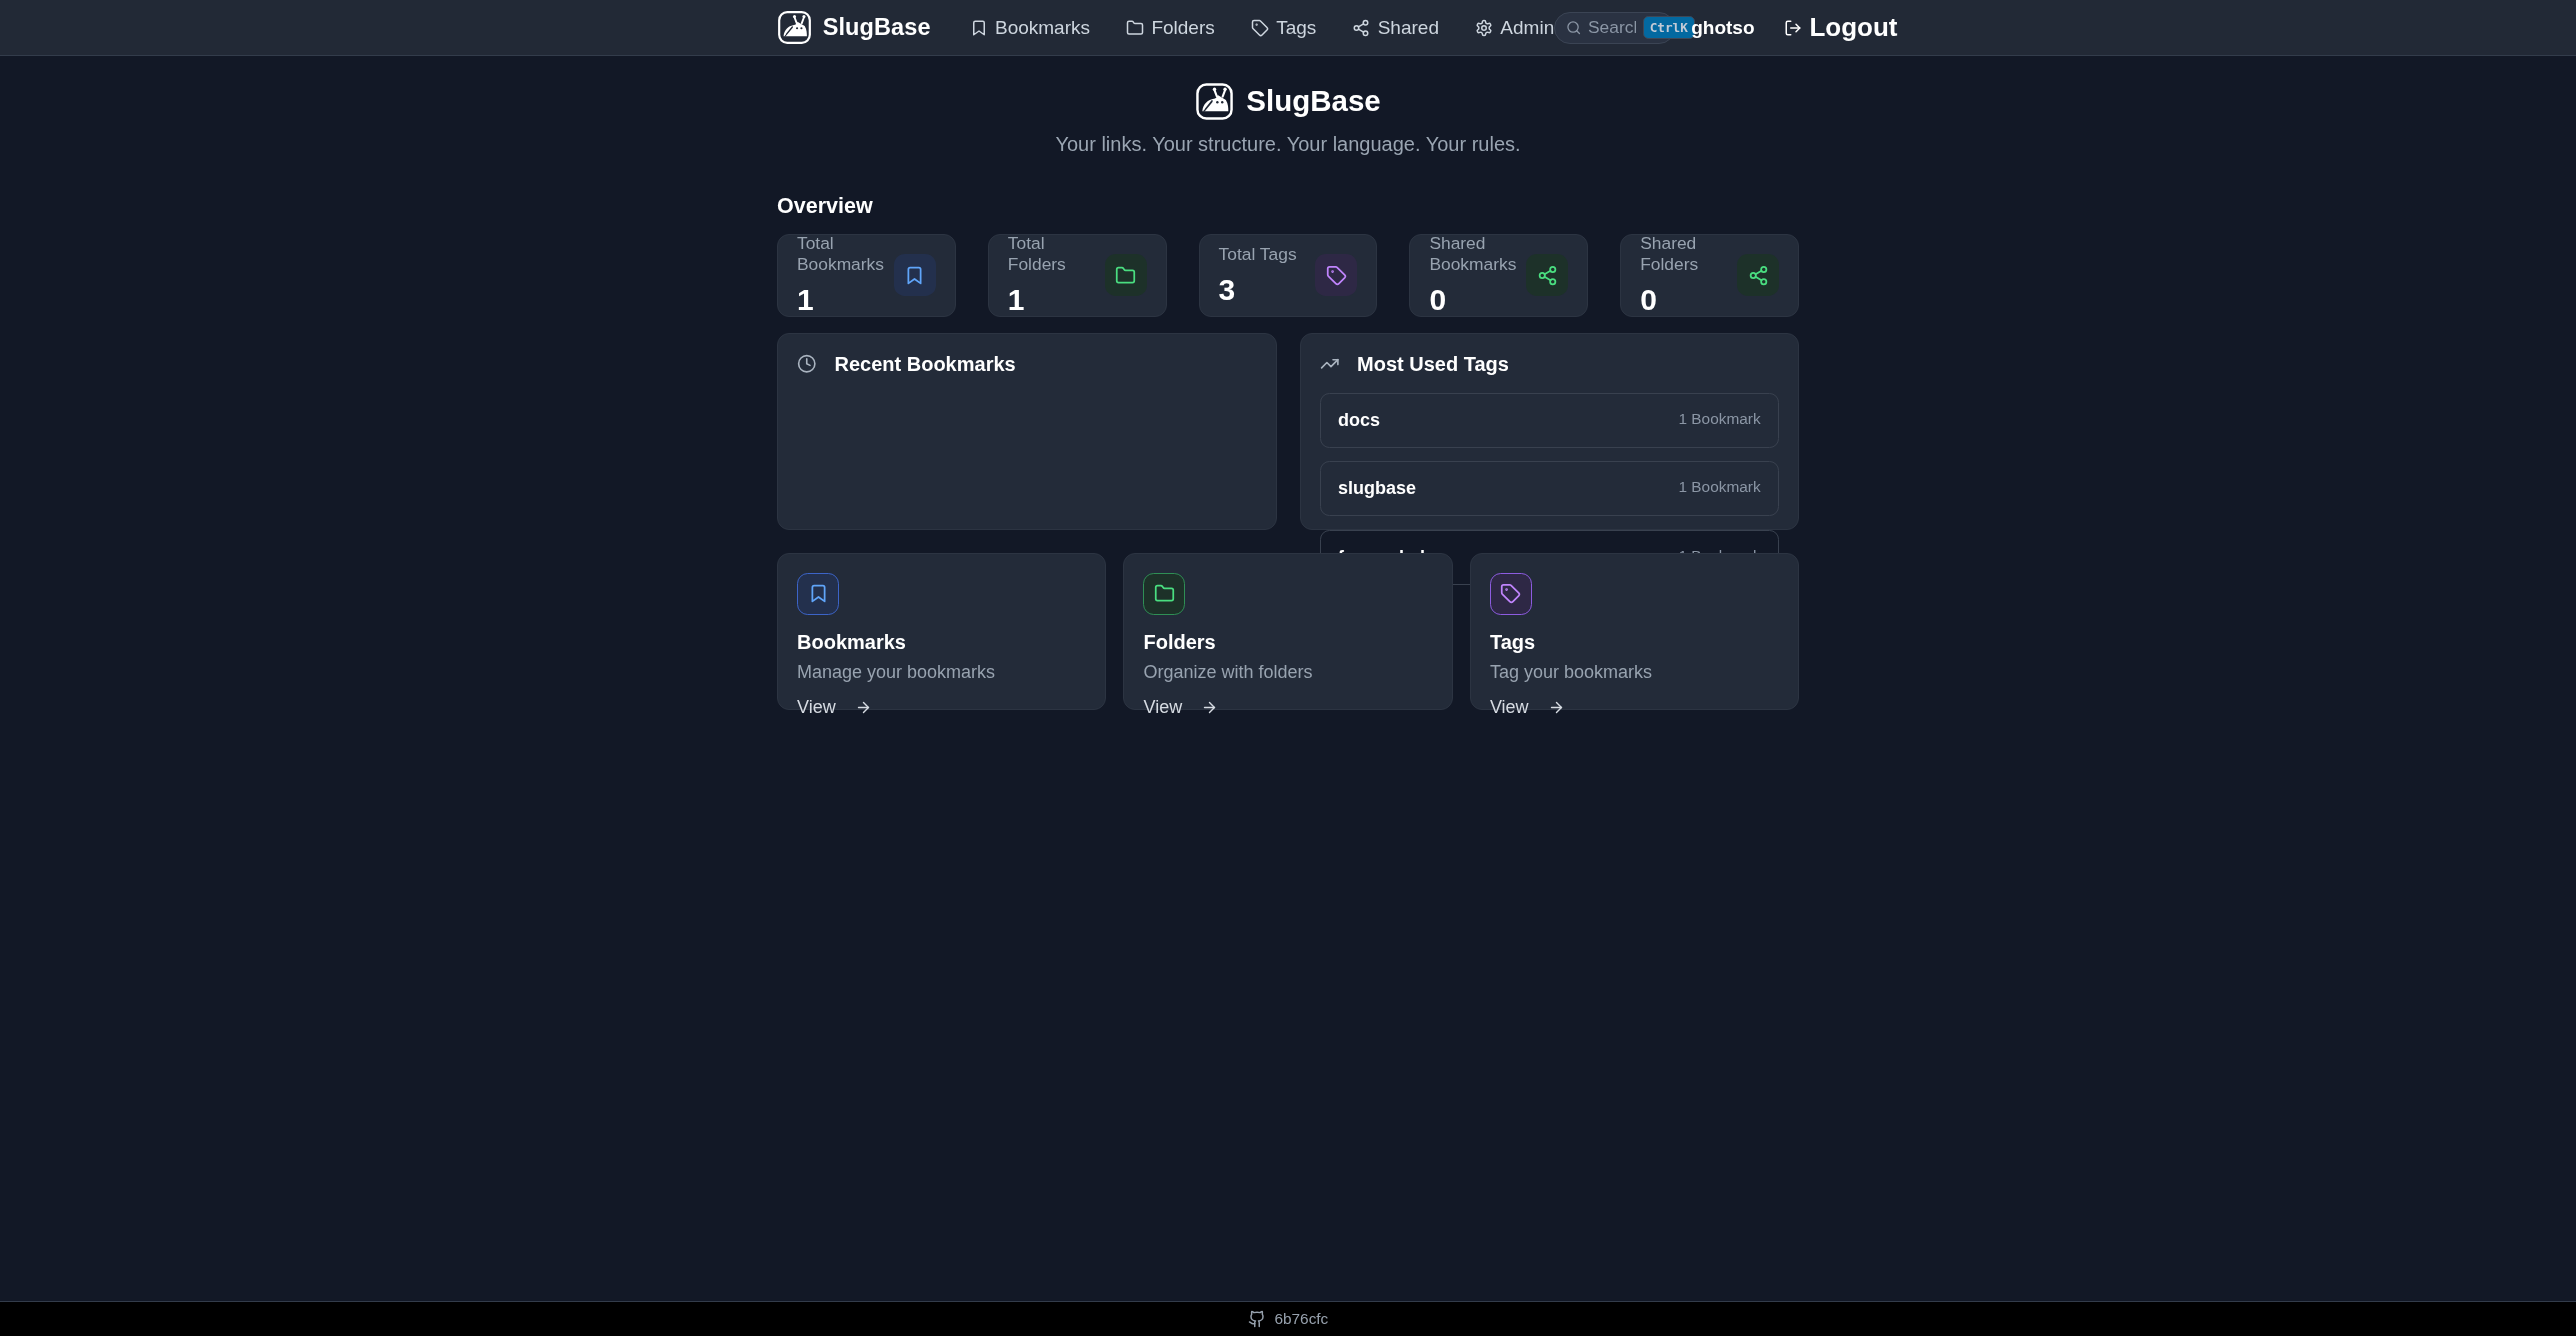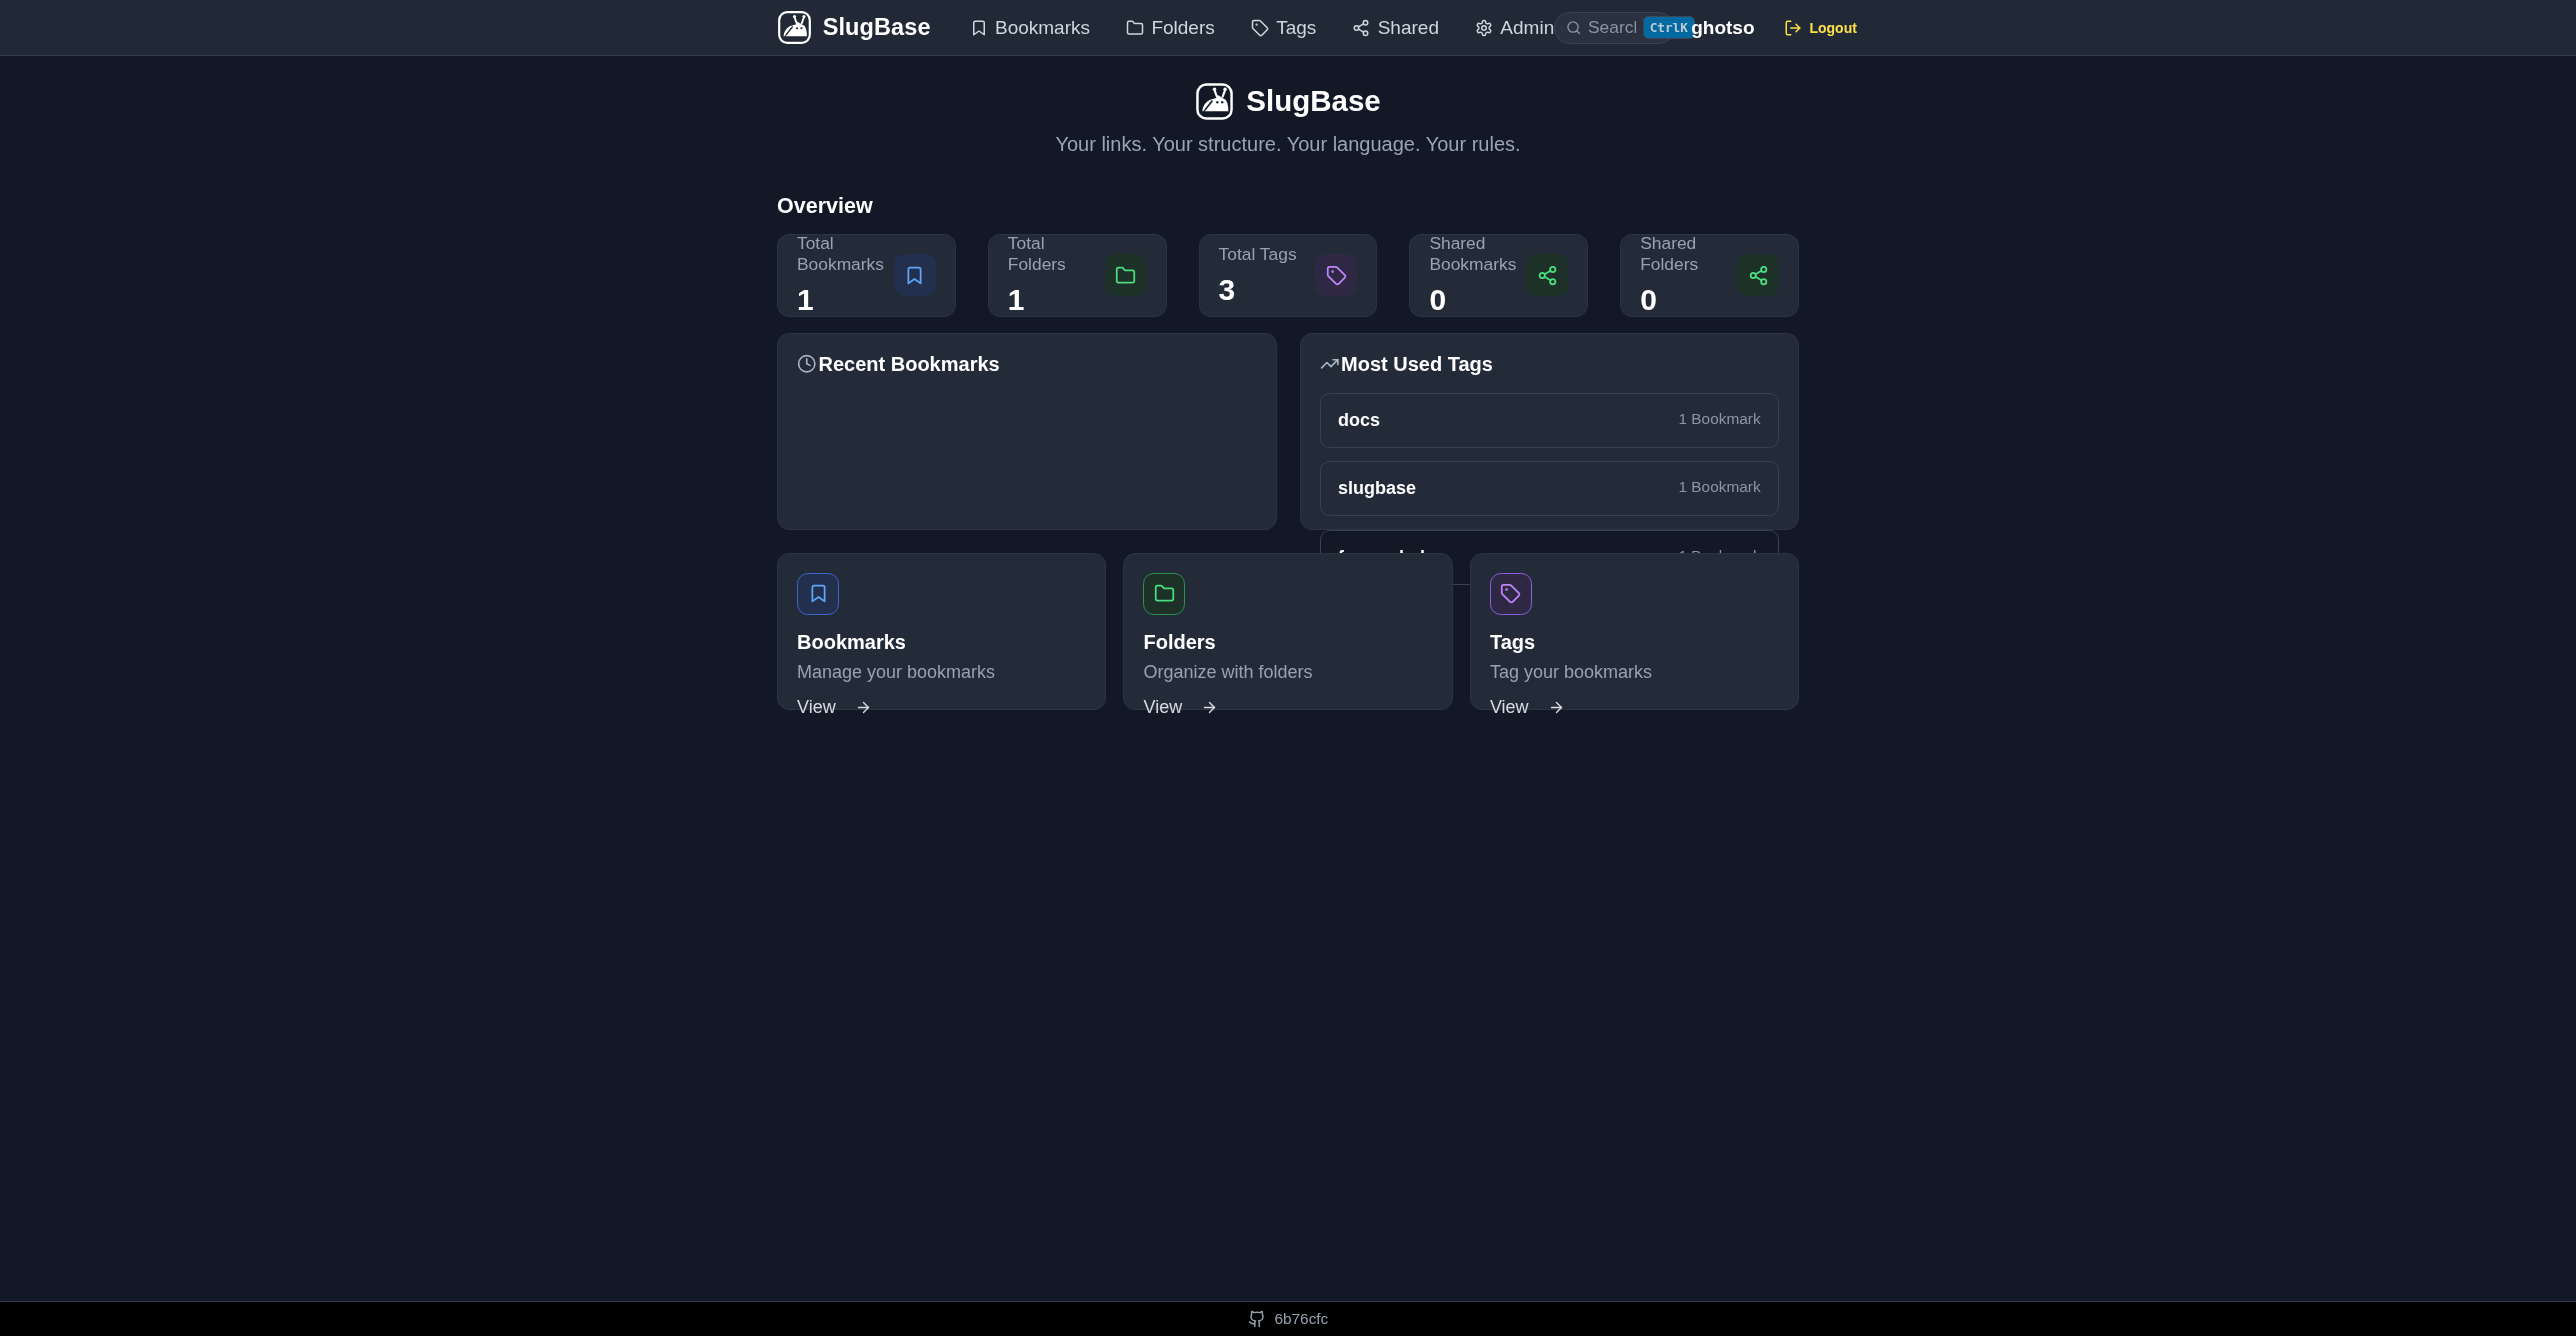--- a/index.html
+++ b/index.html
@@ -25,21 +25,21 @@
   .nav-right { margin-left:auto; display:flex; align-items:center; }
   .search-pill { width:121px; height:32px; background:#2a3242; border:1.3px solid #3b4454; border-radius:16px;
                  display:flex; align-items:center; padding:0 6px 0 10.7px; gap:6.7px; cursor:text; }
   .search-pill svg { width:15.4px; height:15.4px; color:#8b96a5; flex:none; }
   .search-input { background:transparent; border:none; outline:none; width:48px; font-size:17.4px;
                   color:#e6eaef; font-family:"Liberation Sans", sans-serif; }
   .search-input::placeholder { color:#8b96a5; }
   .kbd { font-family:"DejaVu Sans Mono", monospace; font-size:12.7px; font-weight:bold; color:#c2cad6;
          background:#0369a1; border:1.3px solid #3e4756; border-radius:5.4px; padding:2.7px 6px; }
   .nav-user { font-size:19px; font-weight:bold; color:#ffffff; margin-left:16px; cursor:pointer; text-decoration:none; }
-  .nav-logout { display:flex; align-items:center; gap:7.4px; font-size:14px; font-weight:bold; color:#fde047;
+  .nav-logout { display:flex; align-items:center; gap:7.4px; font-size:26px; font-weight:bold; color:#ffffff;
                 margin-left:29.5px; cursor:pointer; text-decoration:none; }
   .nav-logout svg { width:18px; height:18px; }
 
   
   main { flex:1 1 auto; }
   .hero { margin-top:25.5px; display:flex; align-items:center; justify-content:center; gap:12px; }
   .hero .logo-box { width:39px; height:39px; }
   .hero-title { font-size:29.5px; font-weight:bold; color:#ffffff; }
   .tagline { margin-top:12px; text-align:center; font-size:20px; color:#9aa5b2; }
 
@@ -53,21 +53,21 @@
   .icon-chip { width:42px; height:42px; border-radius:10.7px; display:flex; align-items:center; justify-content:center;
                background:var(--acc-bg); color:var(--acc); flex:none; }
   .icon-chip svg { width:21px; height:21px; }
   .acc-blue   { --acc:#60a5fa; --acc-bg:#23304d; --acc-border:#3c64c8; }
   .acc-green  { --acc:#4ade80; --acc-bg:#1d3129; --acc-border:#2f8f55; }
   .acc-purple { --acc:#c084fc; --acc-bg:#2e2845; --acc-border:#8d5ce0; }
 
   
   .panels { margin-top:16px; display:grid; grid-template-columns:1fr 1fr; gap:23px; }
   .panel { background:#232b39; border:0.7px solid #2c3442; border-radius:12px; padding:19px; height:197px; }
-  .panel-header { display:flex; align-items:center; gap:2px; margin-bottom:17.4px; }
+  .panel-header { display:flex; align-items:center; gap:18px; margin-bottom:17.4px; }
   .panel-header svg { width:19.5px; height:19.5px; color:#aab4c0; }
   .panel-title { font-size:20px; font-weight:bold; color:#ffffff; }
   .bm-item { border:1.3px solid #39414f; border-radius:9.4px; padding:14.8px 17.4px; cursor:pointer; }
   .bm-title { font-size:18px; font-weight:bold; color:#ffffff; }
   .bm-url { font-size:15.4px; color:#8b96a5; margin-top:7.4px; }
   .tag-row { border:1.3px solid #39414f; border-radius:9.4px; padding:16px 17.4px; display:flex; align-items:flex-start;
              justify-content:space-between; cursor:pointer; }
   .tag-row + .tag-row { margin-top:13.4px; }
   .tag-name { font-size:18px; font-weight:bold; color:#ffffff; }
   .tag-count { font-size:15.4px; color:#8b96a5; }

